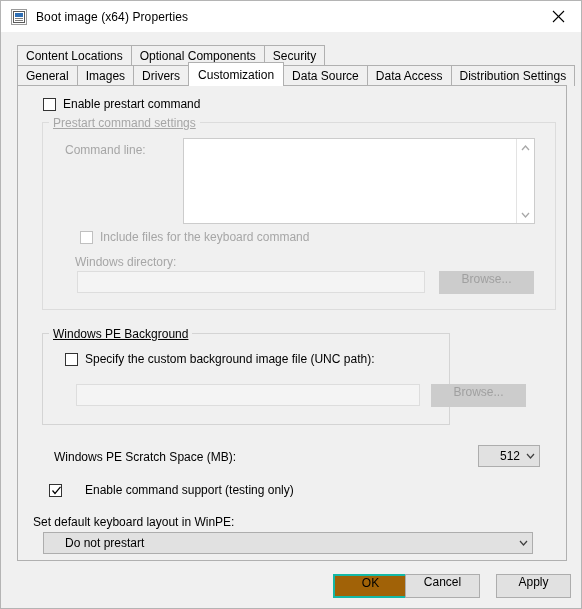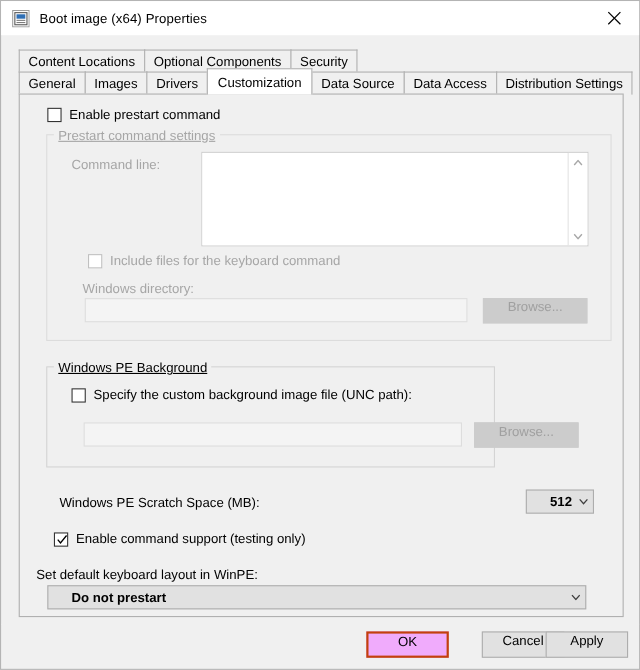--- a/index.html
+++ b/index.html
@@ -235,41 +235,40 @@
     justify-content: center;
     cursor: default;
     white-space: nowrap;
   }
   .btn.disabled {
     background: #cccccc;
     border-color: #cccccc;
     color: #a0a0a0;
   }
   .btn.default {
-    border: 2px solid #c2410c;
-    background: #f0abfc;
+    border: 2px solid #14b8a6;
+    background: #a16207;
   }
 
   .combo {
     position: absolute;
     box-sizing: border-box;
     background: #e1e1e1;
     border: 1px solid #adadad;
     display: flex;
     align-items: center;
     cursor: default;
   }
   .combo .cval {
     flex: 1;
     font-size: 12px;
     color: #000000;
     padding-left: 21px;
     white-space: nowrap;
     overflow: hidden;
-    font-weight: bold;
   }
   .combo .carrow {
     width: 17px;
     flex: none;
     display: flex;
     align-items: center;
     justify-content: center;
   }
 
   .footer-sep {
@@ -403,21 +402,21 @@
 
     <div class="combo" style="left:460px; top:359px; width:62px; height:22px;">
       <span class="cval">512</span>
       <span class="carrow">
         <svg width="9" height="6" viewBox="0 0 9 6">
           <polyline points="1,1 4.5,5 8,1" fill="none" stroke="#404040" stroke-width="1.2"></polyline>
         </svg>
       </span>
     </div>
 
-    <div class="chk" style="left:31px; top:397px;">
+    <div class="chk" style="left:31px; top:397px;gap:16px;">
       <span class="box">
         <svg class="tick" viewBox="0 0 11 11">
           <polyline points="1.5,5.5 4,8.5 9.5,1.8" fill="none" stroke="#000000" stroke-width="1.2"></polyline>
         </svg>
       </span>
       <span class="lbl">Enable command support (testing only)</span>
     </div>
 
     <span class="lbl-static on" style="left:15px; top:429px;">Set default keyboard layout in WinPE:</span>
 
@@ -429,20 +428,20 @@
         </svg>
       </span>
     </div>
   </div>
 
   <div class="footer-sep"></div>
 
   <div class="btn default" style="left:332px; top:573px; width:75px; height:24px;">
     <span>OK</span>
   </div>
-  <div class="btn" style="left:437px; top:573px; width:75px; height:24px;">
+  <div class="btn" style="left:404px; top:573px; width:75px; height:24px;">
     <span>Cancel</span>
   </div>
   <div class="btn" style="left:495px; top:573px; width:75px; height:24px;">
     <span>Apply</span>
   </div>
 
 </div>
 
 </body></html>

